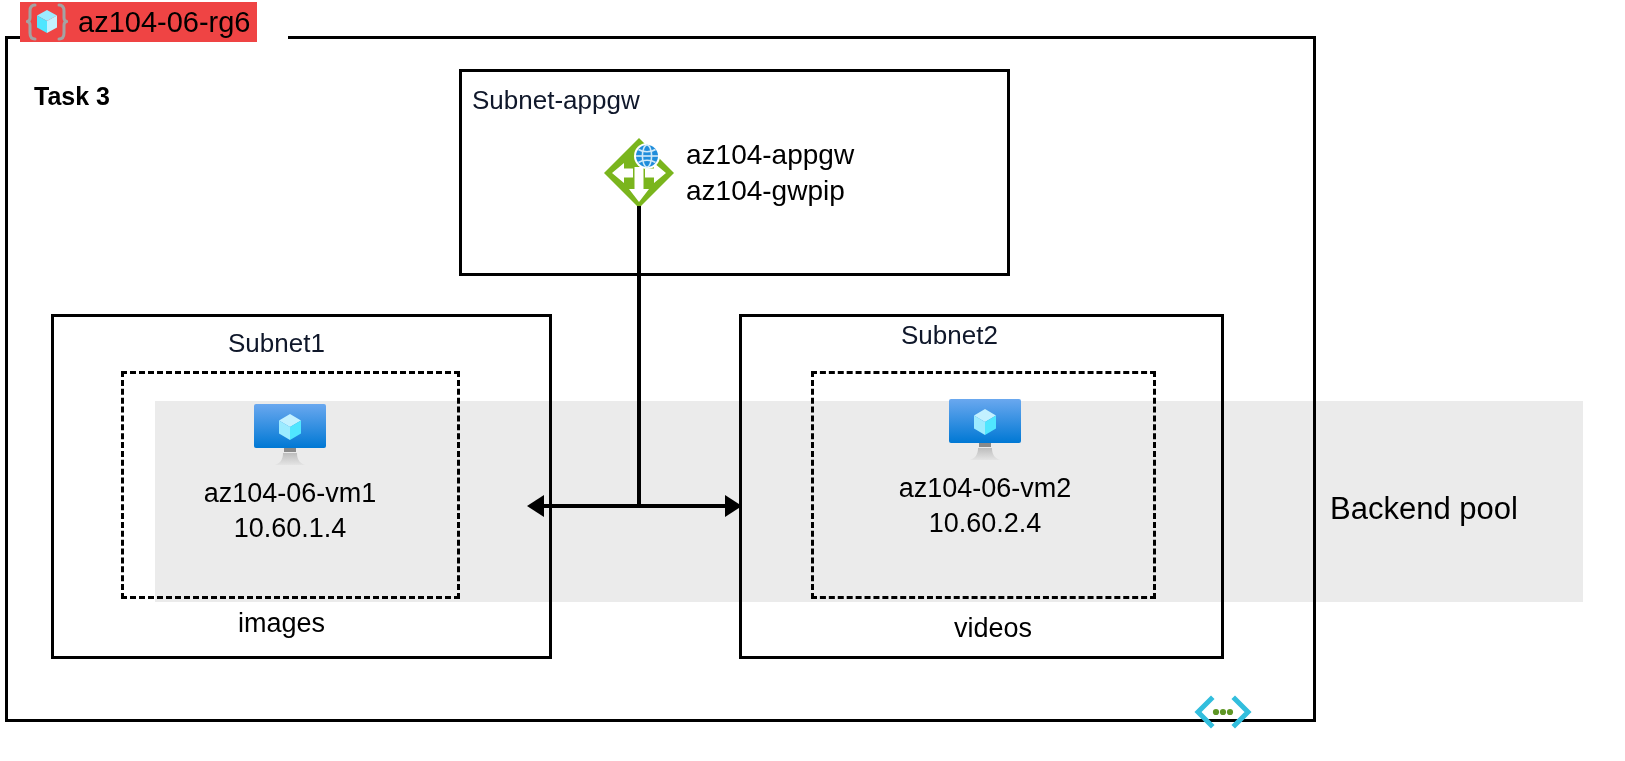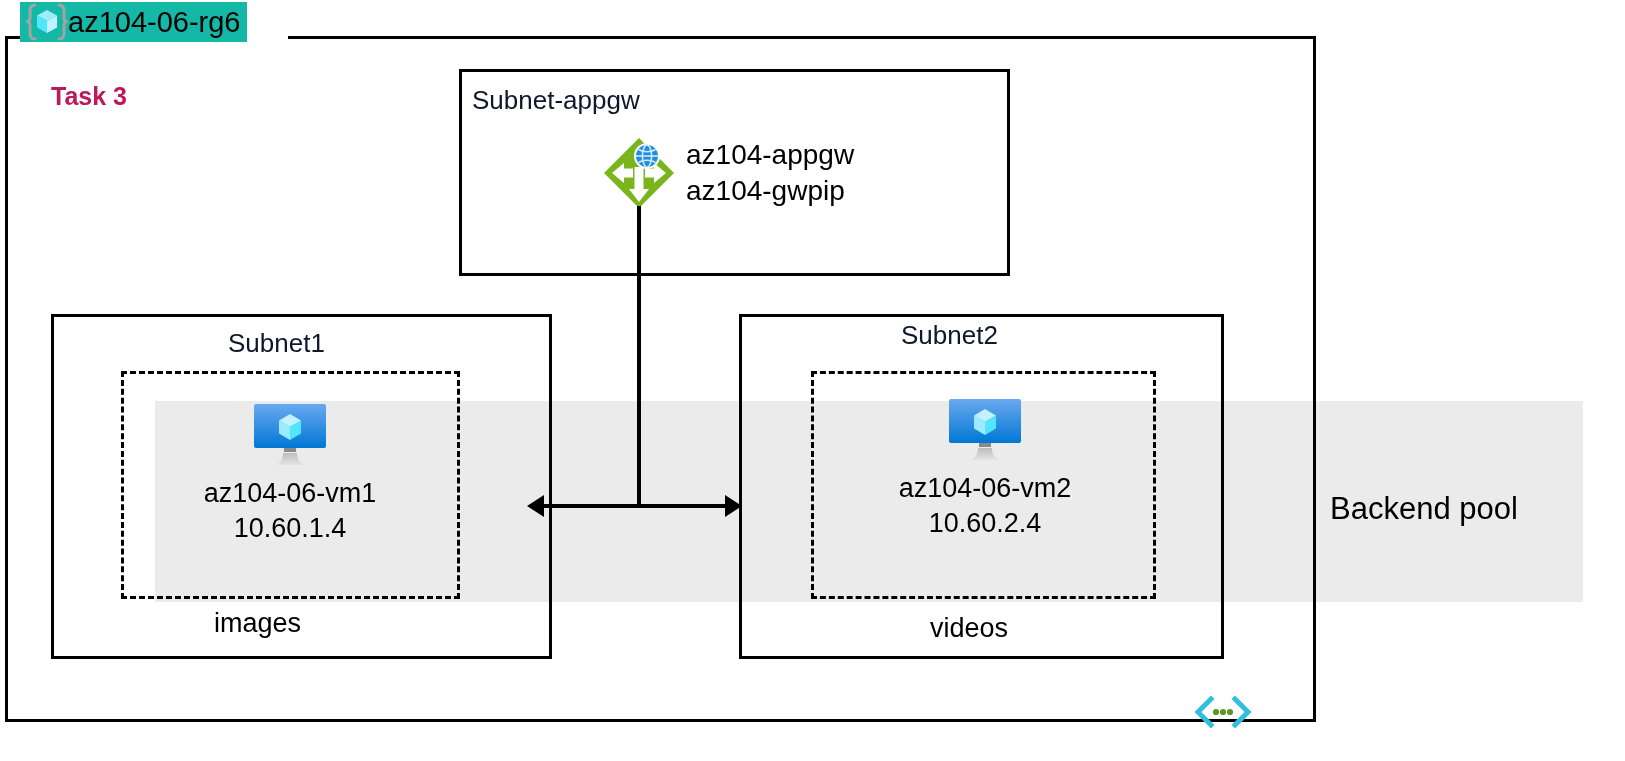--- a/index.html
+++ b/index.html
@@ -47,38 +47,39 @@
   .rg-right      { left: 1313px; top: 36px;  width: 3px;    height: 686px; }
   .rg-bottom     { left: 5px;    top: 719px; width: 1311px; height: 3px; }
 
   
   .rg-header {
     position: absolute;
     left: 20px;
     top: 2px;
     display: flex;
     align-items: center;
-    background: #14b8a6;
+    gap: 10px;
+    background: #ef4444;
     padding: 0 6px;
   }
   .rg-icon { width: 42px; height: 40px; display: block; }
   .rg-title {
     font-size: 29px;
     color: #000;
     white-space: nowrap;
   }
 
   
   .task-label {
     position: absolute;
-    left: 51px;
+    left: 34px;
     top: 82px;
     font-size: 25px;
     font-weight: bold;
-    color: #be185d;
+    color: #000000;
     white-space: nowrap;
   }
 
   
   .subnet-box {
     position: absolute;
     border: 3px solid #000;
     box-sizing: border-box;
     background: transparent;
   }
@@ -141,20 +142,21 @@
     color: #000;
     white-space: nowrap;
   }
 
   
   .share-label {
     position: absolute;
     font-size: 27px;
     color: #000;
     white-space: nowrap;
+    margin-left: 24px;
   }
   .share-1 { left: 214px; top: 608px; }
   .share-2 { left: 930px; top: 613px; }
 
   
   .conn-vertical {
     position: absolute;
     left: 637px;
     top: 206px;
     width: 4px;

